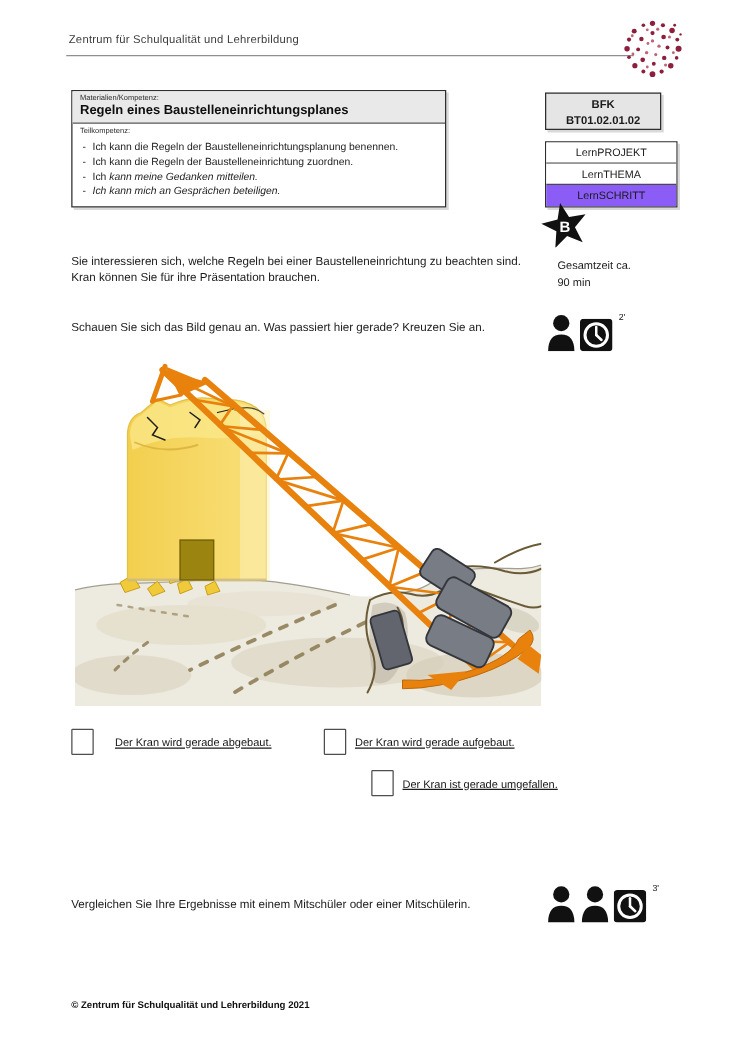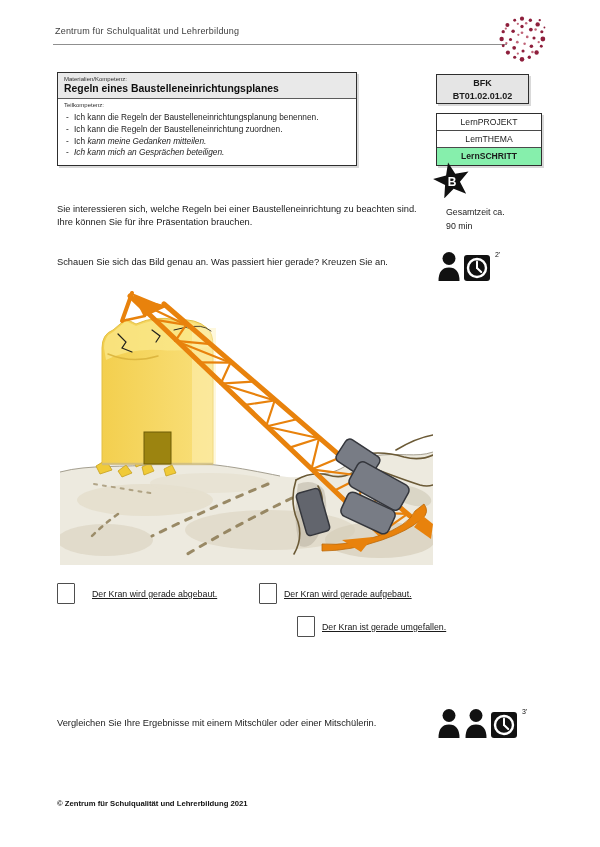--- a/index.html
+++ b/index.html
@@ -17,21 +17,21 @@
   .tiny-label { font-size:6px; color:#2e2e2e; }
   .comp-title { font-size:10.4px; font-weight:bold; color:#0e0e0e; margin-top:1px; }
   .comp-body { padding:3px 6px 6px; }
   .bullets { margin-top:4px; }
   .bullet { display:flex; font-size:8.3px; line-height:11.8px; color:#1c1c1c; }
   .bullet .dash { width:10px; padding-left:2px; flex:none; }
 
   #code-box { left:436px; top:74px; width:93px; height:30px; background:#e5e5e5; border:1px solid #2e2e2e; box-shadow:2px 2px 0 rgba(0,0,0,.15); text-align:center; font-weight:bold; font-size:9px; line-height:13px; padding-top:2px; }
   #level-box { left:436px; top:113px; width:106px; background:#fff; border:1px solid #2e2e2e; box-shadow:2px 2px 0 rgba(0,0,0,.15); }
   .level-row { height:17px; line-height:17px; text-align:center; font-size:8.6px; border-bottom:1px solid #4a4a4a; background:#fff; }
-  .level-row.last { border-bottom:none; background:#86efac; font-weight:bold; }
+  .level-row.last { border-bottom:none; background:#8b5cf6; font-weight:normal; }
 
   #badge { left:432px; top:160px; width:40px; height:38px; }
   #total-time { left:446px; top:206px; font-size:8.8px; line-height:13.5px; color:#1b1b1b; }
 
   #intro { left:57px; top:203px; font-size:9.3px; line-height:12.6px; }
   #task1-text { left:57px; top:257px; font-size:9.3px; }
   .icon-group { display:flex; align-items:flex-end; gap:3px; }
   #task1-icons { left:437px; top:251px; }
   #task2-icons { left:437px; top:708px; }
   .time-label { align-self:flex-start; font-size:7px; margin-left:2px; color:#111; }
@@ -148,21 +148,21 @@
     <text x="20" y="25.5" text-anchor="middle" font-size="12" font-weight="bold" fill="#fff" font-family="Liberation Sans, sans-serif">B</text>
   </svg>
 
   <div class="abs" id="total-time">
     <div>Gesamtzeit ca.</div>
     <div>90 min</div>
   </div>
 
   <div class="abs" id="intro">
     <div>Sie interessieren sich, welche Regeln bei einer Baustelleneinrichtung zu beachten sind.</div>
-    <div>Ihre können Sie für ihre Präsentation brauchen.</div>
+    <div>Kran können Sie für ihre Präsentation brauchen.</div>
   </div>
 
   <div class="abs" id="task1-text">Schauen Sie sich das Bild genau an. Was passiert hier gerade? Kreuzen Sie an.</div>
 
   <div class="abs icon-group" id="task1-icons">
     <svg width="24" height="30" viewBox="0 0 24 30">
       <circle cx="12" cy="7.5" r="6.5" fill="#111"></circle>
       <path d="M1.5,30 Q1.5,16.5 12,16.5 Q22.5,16.5 22.5,30 Z" fill="#111"></path>
     </svg>
     <svg width="26" height="26" viewBox="0 0 26 26">

